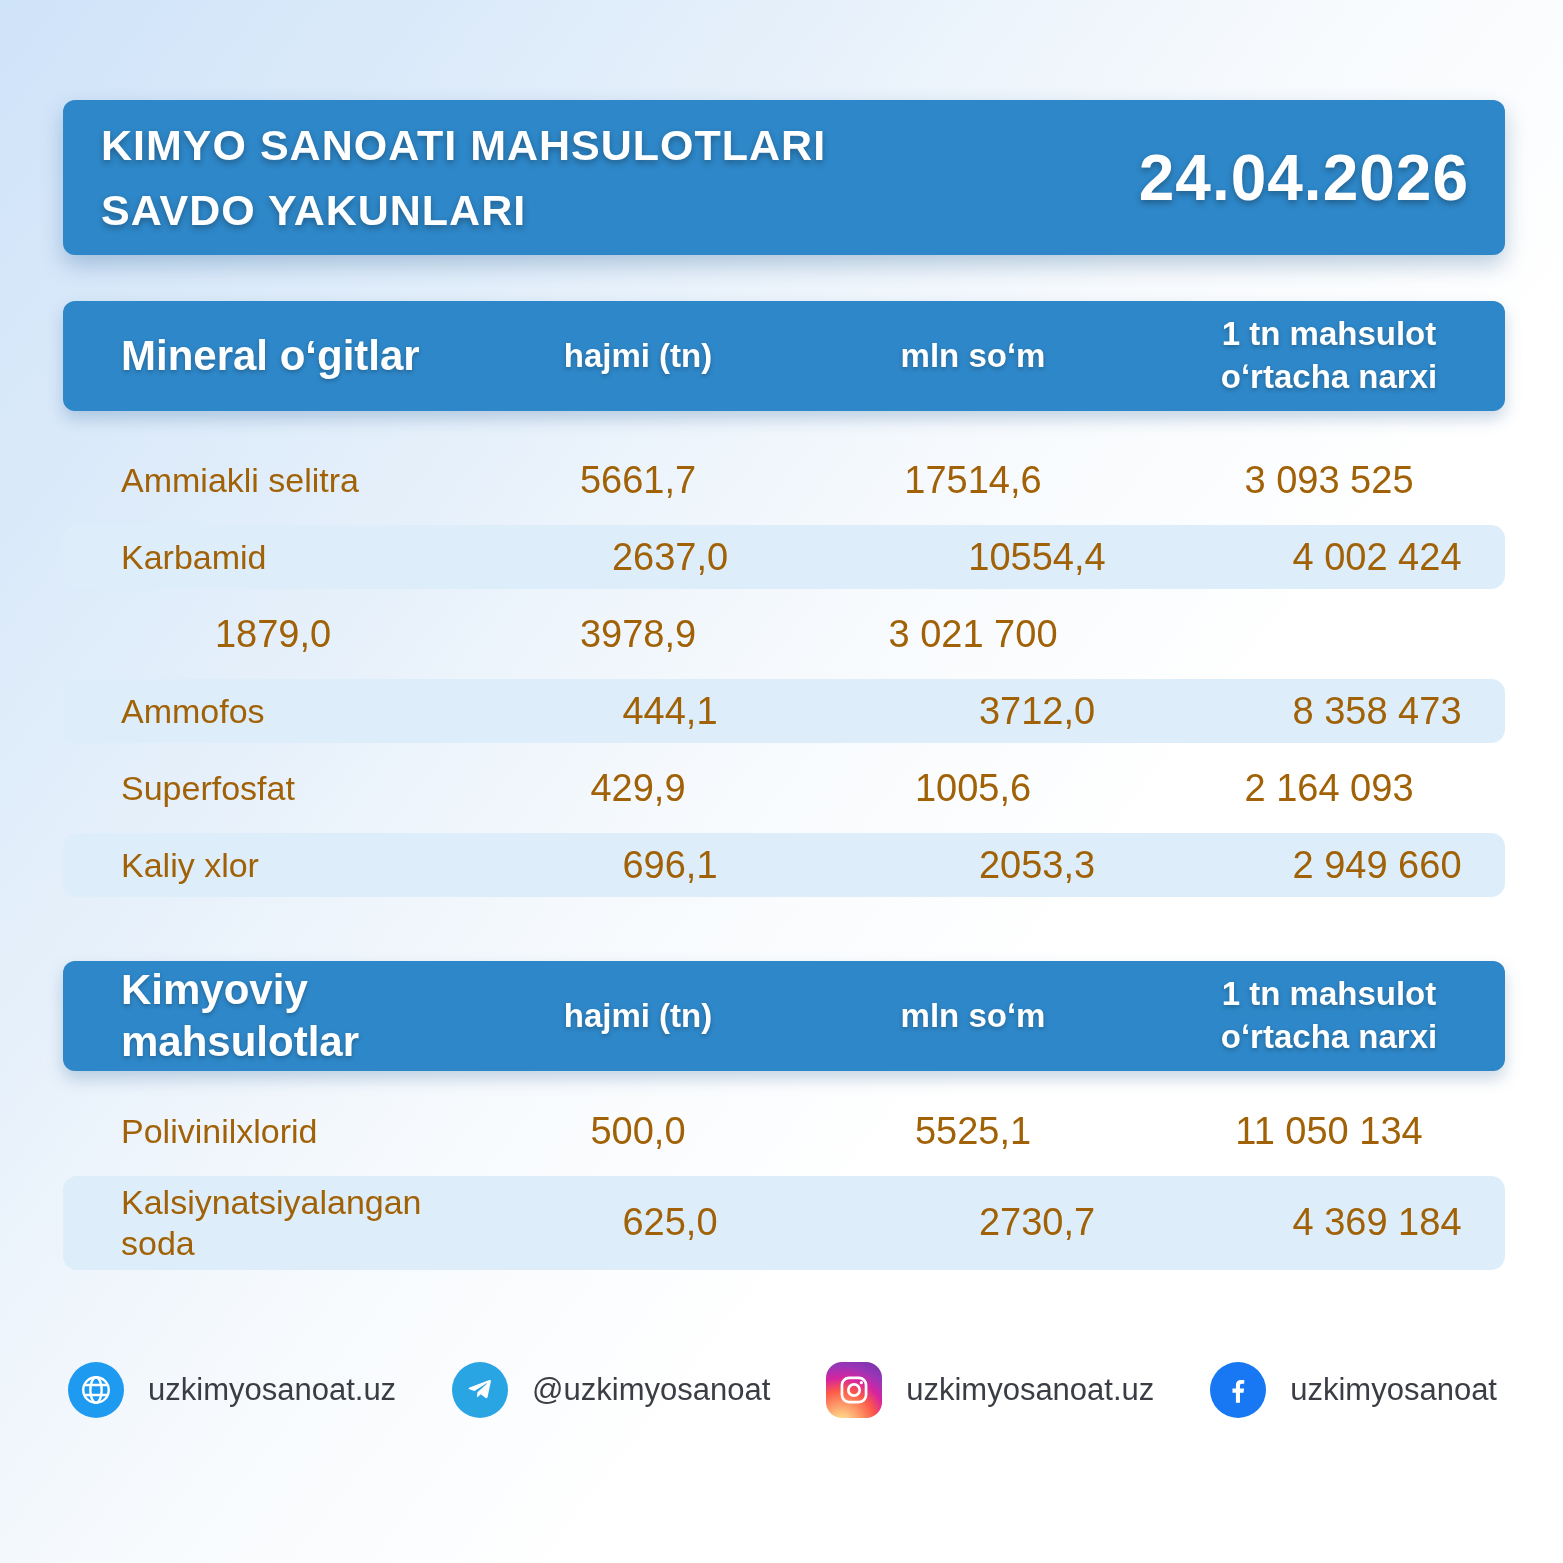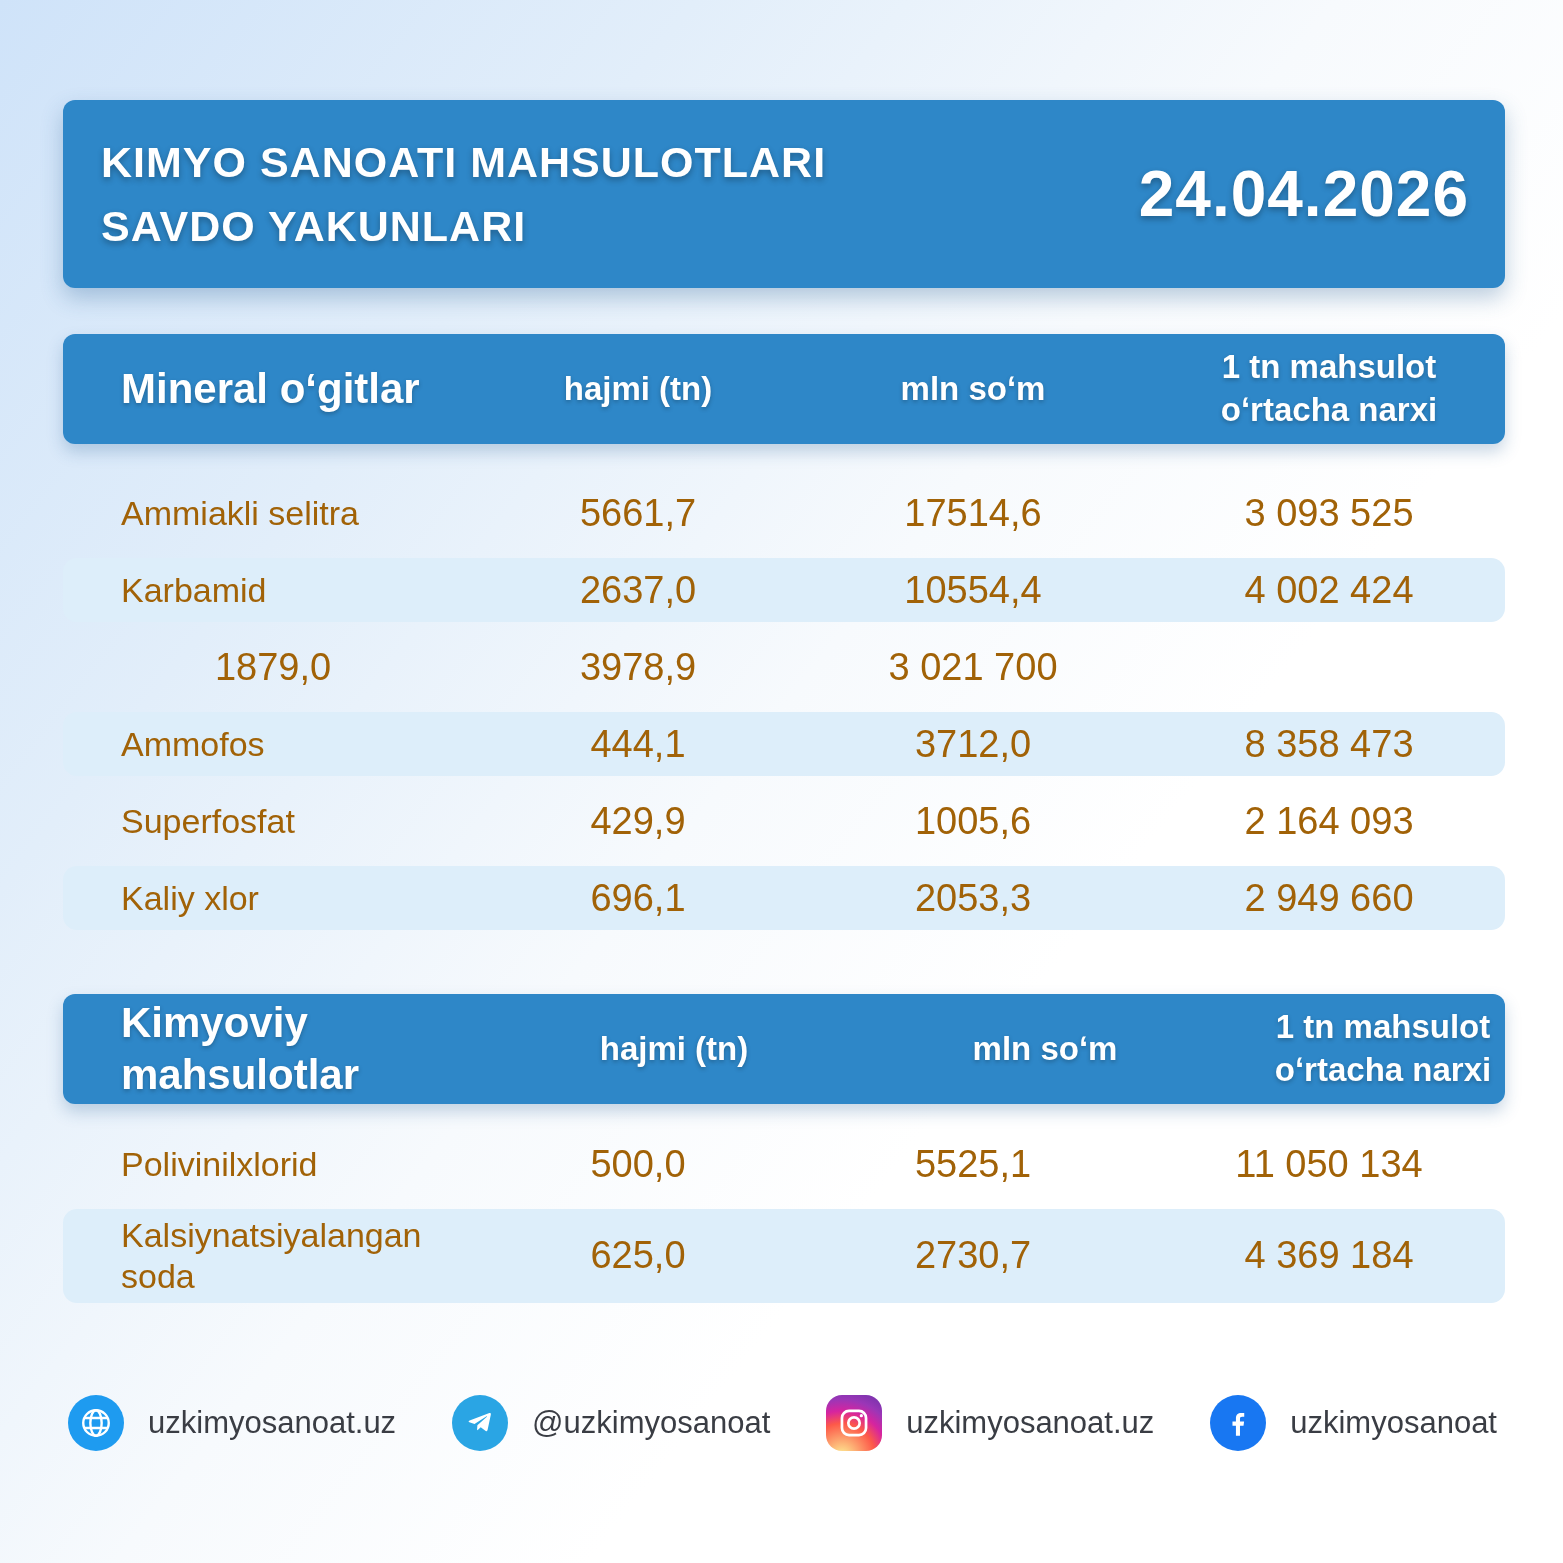--- a/index.html
+++ b/index.html
@@ -14,21 +14,21 @@
     overflow: hidden;
   }
   .wrap {
     padding: 100px 58px 0 63px;
   }
 
   
   .hero {
     background: #2e87c8;
     border-radius: 12px;
-    height: 188px;
+    height: 155px;
     display: flex;
     align-items: center;
     justify-content: space-between;
     padding: 0 30px 0 38px;
     box-shadow: 0 10px 22px rgba(40, 95, 150, 0.30);
   }
   .hero-title {
     color: #ffffff;
     font-size: 43px;
     font-weight: 700;
@@ -81,33 +81,34 @@
     margin-top: 37px;
   }
   .row {
     min-height: 64px;
     border-radius: 14px;
     margin-bottom: 13px;
     color: #a16207;
   }
   .row.alt {
     background: #ddeefa;
+    gap: 32px;
   }
   .row .c-label {
     font-size: 34px;
     padding-left: 58px;
     line-height: 1.2;
     padding-top: 6px;
     padding-bottom: 6px;
   }
   .row .c-num {
     font-size: 38px;
     text-align: center;
   }
-  .table2 .thead { margin-top: 64px; gap: 36px; }
+  .table2 .thead { margin-top: 64px; }
   .table2 .rows { margin-top: 28px; }
 
   
   .footer {
     margin-top: 92px;
     display: flex;
     align-items: center;
     justify-content: space-between;
     padding: 0 8px 0 5px;
   }

